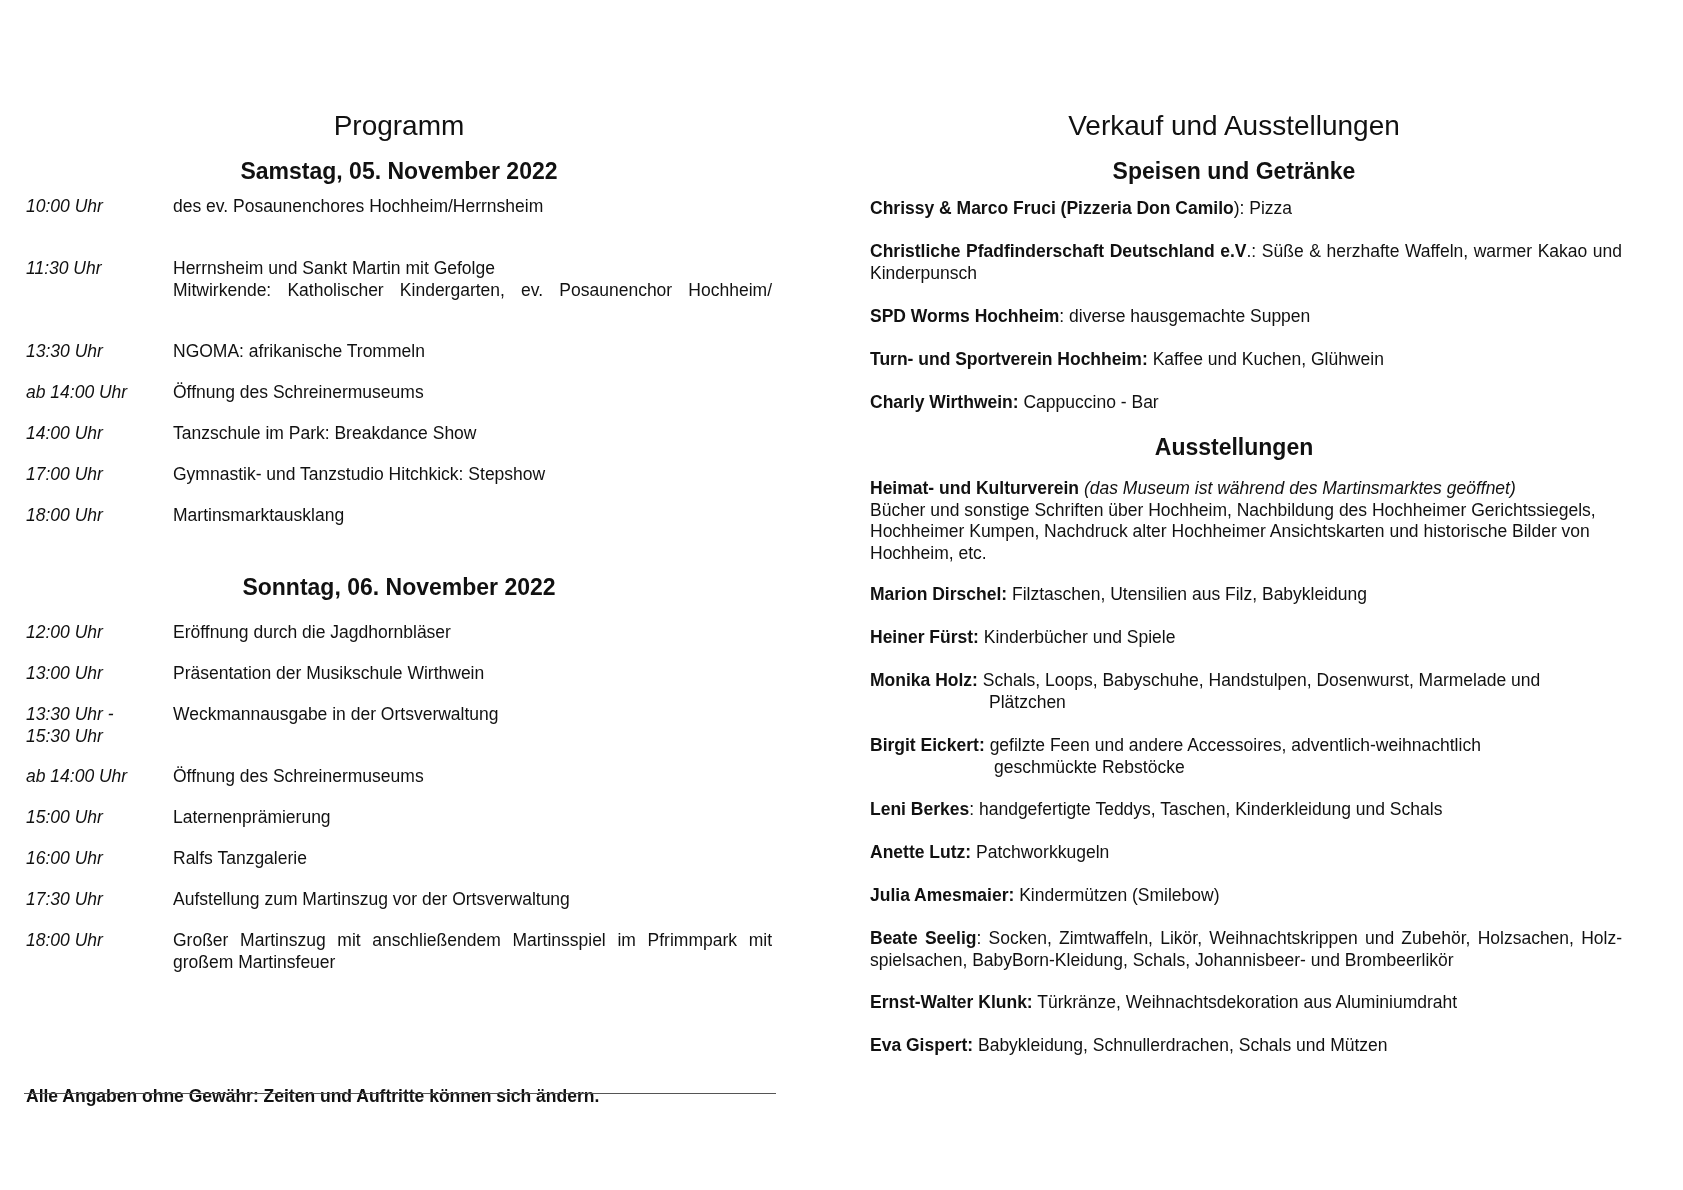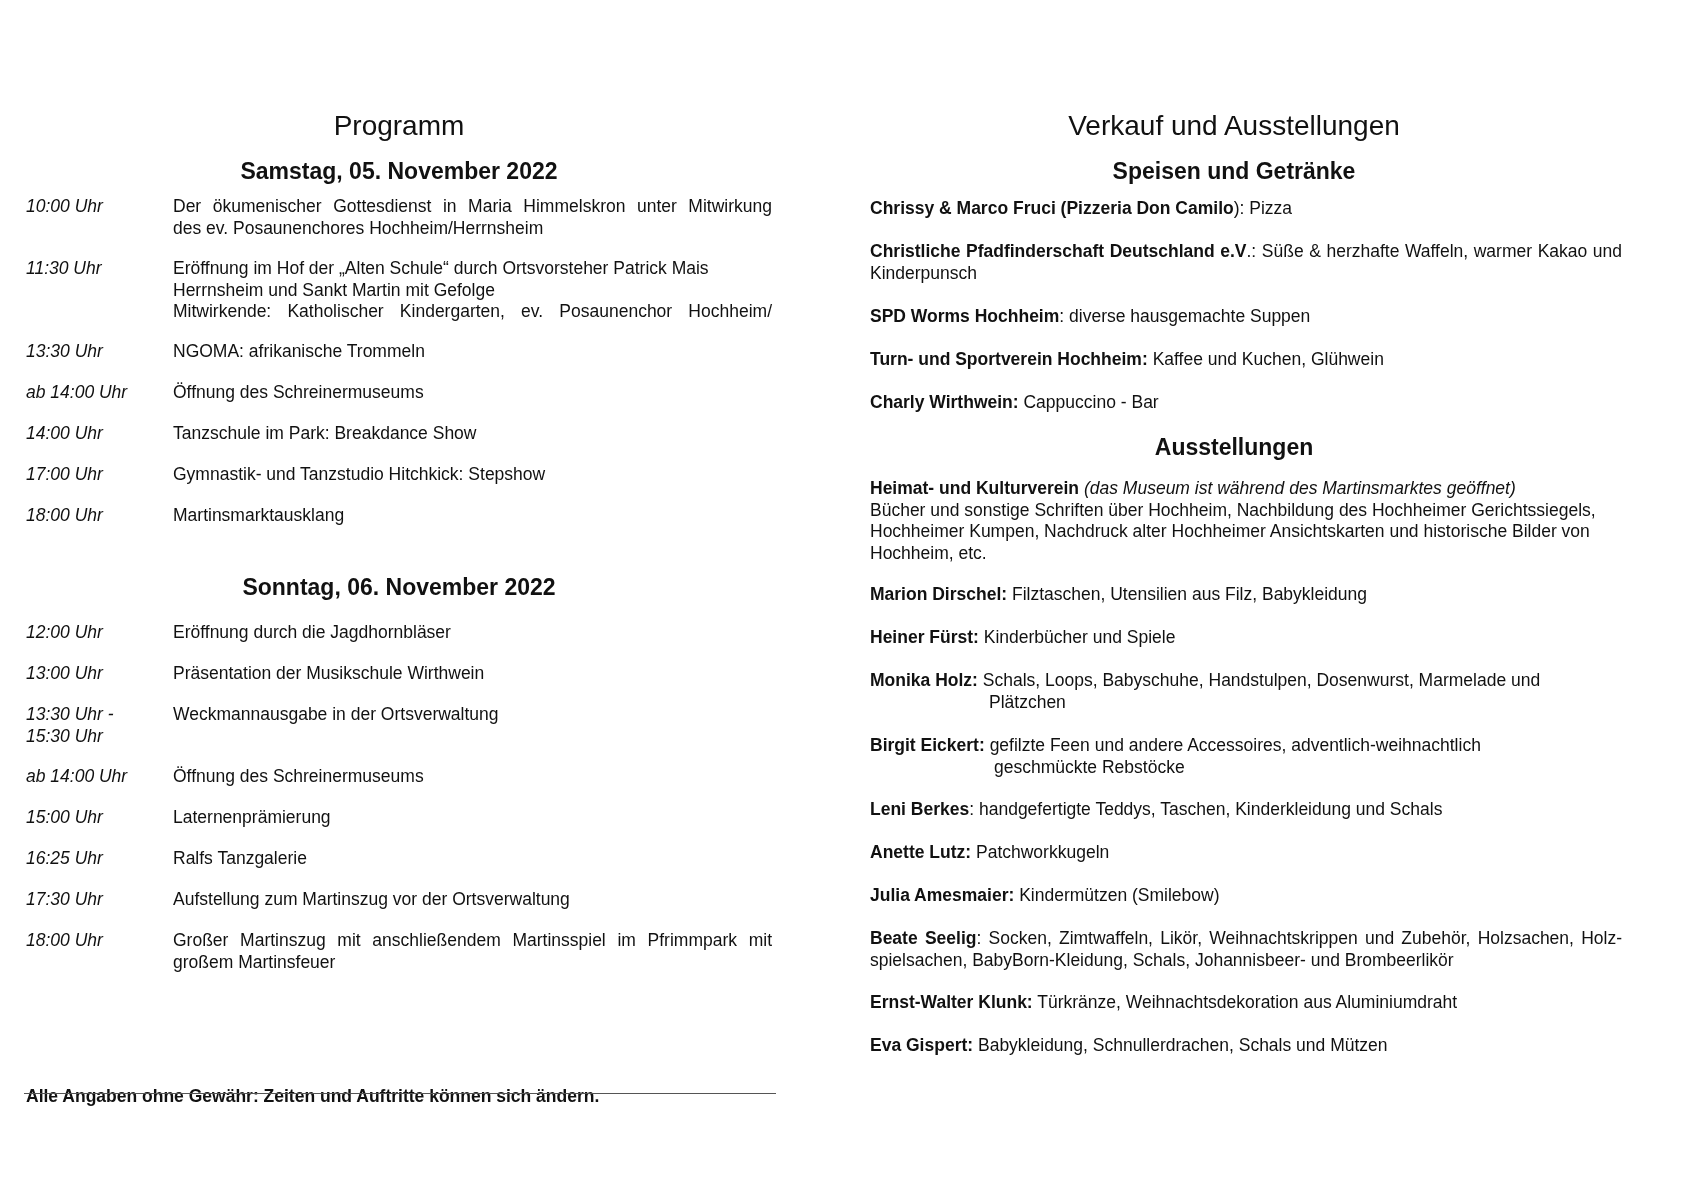--- a/index.html
+++ b/index.html
@@ -24,29 +24,27 @@
 <body>
 
 <div class="col" id="left">
   <h1 class="title">Programm</h1>
 
   <div class="subhead" style="top:158px">Samstag, 05. November 2022</div>
 
   <div class="row" style="top:196px">
     <span class="time">10:00 Uhr</span>
     <div class="desc">
-      <div class="last-justify" style="text-align:justify;text-align-last:justify">Der ökumenischer Gottesdienst in Maria Himmelskron unter Mitwirkung</div>
       <div>des ev. Posaunenchores Hochheim/Herrnsheim</div>
     </div>
   </div>
 
   <div class="row" style="top:258px">
     <span class="time">11:30 Uhr</span>
     <div class="desc">
-      <div>Eröffnung im Hof der „Alten Schule“ durch Ortsvorsteher Patrick Mais</div>
       <div>Herrnsheim und Sankt Martin mit Gefolge</div>
       <div style="text-align:justify;text-align-last:justify">Mitwirkende: Katholischer Kindergarten, ev. Posaunenchor Hochheim/</div>
     </div>
   </div>
 
   <div class="row" style="top:341px">
     <span class="time">13:30 Uhr</span>
     <div class="desc">NGOMA: afrikanische Trommeln</div>
   </div>
 
@@ -94,21 +92,21 @@
     <span class="time">ab 14:00 Uhr</span>
     <div class="desc">Öffnung des Schreinermuseums</div>
   </div>
 
   <div class="row" style="top:807px">
     <span class="time">15:00 Uhr</span>
     <div class="desc">Laternenprämierung</div>
   </div>
 
   <div class="row" style="top:848px">
-    <span class="time">16:25 Uhr</span>
+    <span class="time">16:00 Uhr</span>
     <div class="desc">Ralfs Tanzgalerie</div>
   </div>
 
   <div class="row" style="top:889px">
     <span class="time">17:30 Uhr</span>
     <div class="desc">Aufstellung zum Martinszug vor der Ortsverwaltung</div>
   </div>
 
   <div class="row" style="top:930px">
     <span class="time">18:00 Uhr</span>

